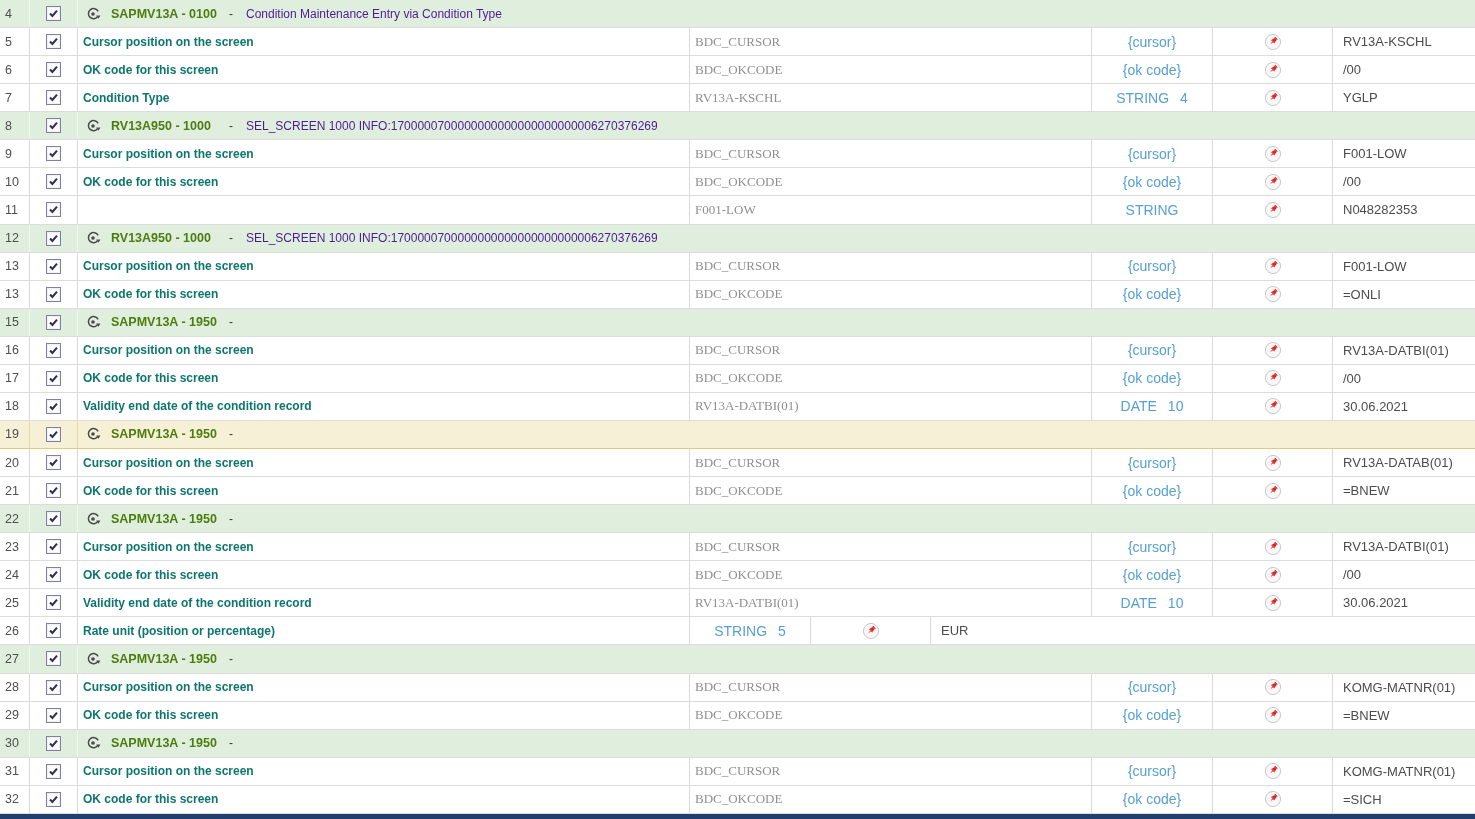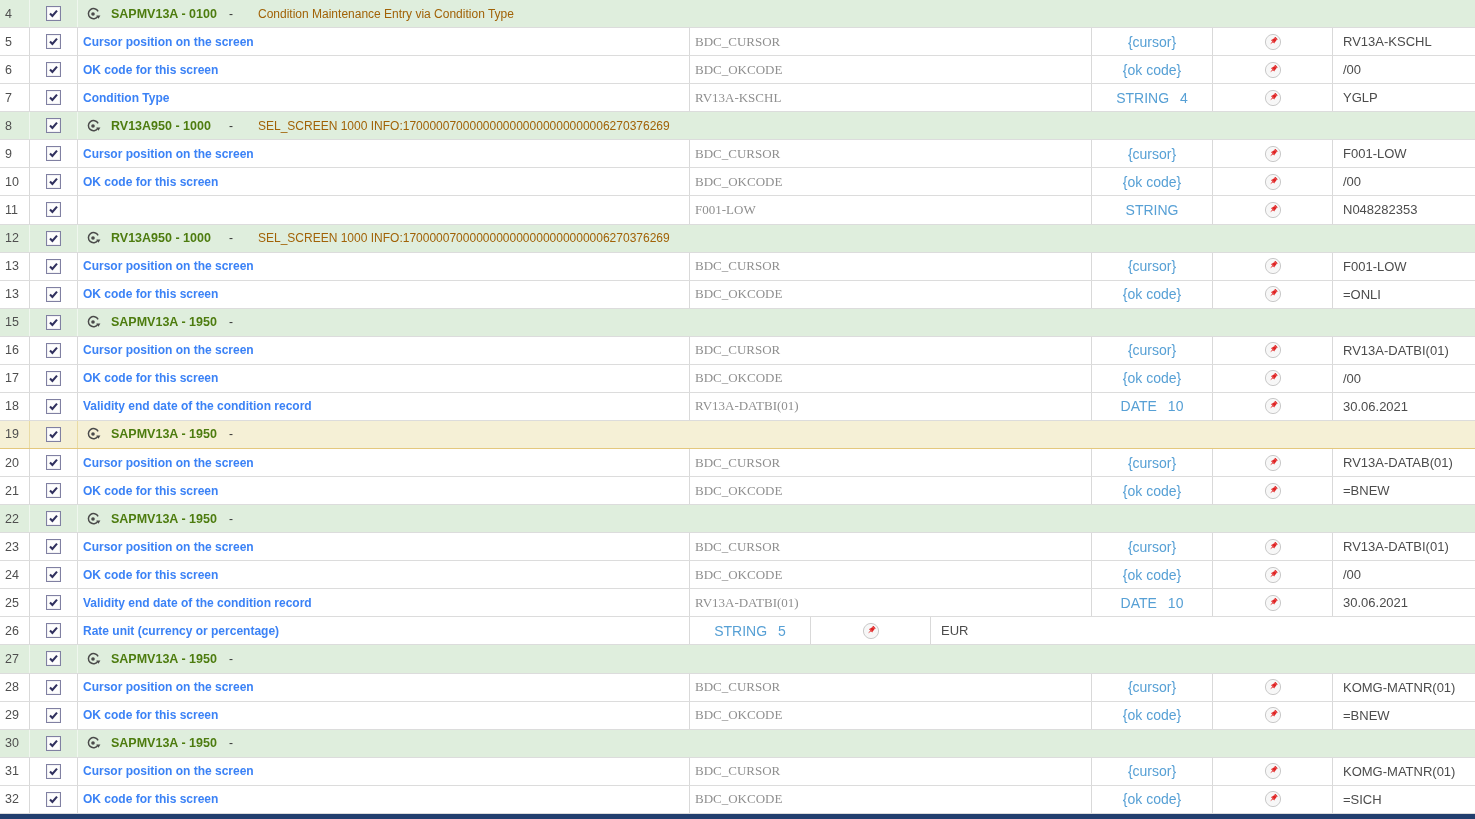--- a/index.html
+++ b/index.html
@@ -5,35 +5,35 @@
   html,body{margin:0;padding:0;background:#fff;}
   .app{position:relative;width:1475px;height:819px;overflow:hidden;background:#fff;
        font-family:"Liberation Sans",sans-serif;-webkit-font-smoothing:antialiased;}
   .rows{position:absolute;top:0;left:0;width:100%;height:814px;overflow:hidden;}
   .row{display:flex;height:28.07px;box-sizing:border-box;border-bottom:1px solid #dcdcdc;
        align-items:stretch;background:#fff;}
   .cell{display:flex;align-items:center;box-sizing:border-box;overflow:hidden;white-space:nowrap;}
   .c-num{width:30px;border-right:1px solid #d9d9d9;color:#4f4f4f;font-size:12.5px;padding-left:5px;}
   .c-cb{width:48px;border-right:1px solid #d9d9d9;justify-content:center;}
   .c-desc{width:612px;border-right:1px solid #d9d9d9;padding-left:5px;font-weight:bold;
-          font-size:12px;color:#3b82f6;}
+          font-size:12px;color:#0f766e;}
   .c-field{width:402px;border-right:1px solid #d9d9d9;padding-left:5px;color:#8f8f8f;font-size:13px;font-family:Liberation Serif, serif;}
   .c-type{width:121px;border-right:1px solid #d9d9d9;justify-content:center;
           color:#57a0d5;font-size:14px;}
   .c-type .len{margin-left:11px;}
   .c-type .len:empty{margin-left:0;}
   .c-pin{width:120px;border-right:1px solid #d9d9d9;justify-content:center;}
   .c-val{flex:1;padding-left:10px;color:#4c4c4c;font-size:13px;}
   
   .row.screen{background:#dfeedd;}
   .row.screen .c-num,.row.screen .c-cb{border-right-color:#f0f7ef;}
   .c-rest{flex:1;padding-left:7px;}
   .scr-name{font-weight:bold;font-size:12.5px;color:#4d7c0f;margin-left:9px;width:118px;}
   .scr-dash{font-size:12px;color:#333;}
-  .scr-desc{margin-left:25px;font-size:12px;color:#a16207;}
+  .scr-desc{margin-left:13px;font-size:12px;color:#4c1d95;}
   
   .row.hl{background:#f5f0d6;border-bottom-color:#e4c87e;}
   .row.hl .c-num,.row.hl .c-cb{border-right-color:#e9dba4;text-align:center;}
   
   .cb{width:13px;height:13px;background:#fdfdfd;border:1px solid #8080a2;
       display:flex;align-items:center;justify-content:center;box-shadow:inset 0 0 0 1px #f1f1f4;}
   .icn{display:flex;align-items:center;justify-content:center;}
   .bottom-bar{position:absolute;left:0;bottom:0;width:100%;height:5px;background:#223e6e;}
 </style>
 </head>
@@ -798,21 +798,21 @@
       <span>26</span>
     </div>
     <div class="cell c-cb">
       <span class="cb">
         <svg class="ck" width="11" height="11" viewBox="0 0 11 11">
           <path d="M2 5.5 L4.4 8 L9 2.6" fill="none" stroke="#30305e" stroke-width="2.1"></path>
         </svg>
       </span>
     </div>
     <div class="cell c-desc">
-      <span>Rate unit (currency or percentage)</span>
+      <span>Rate unit (position or percentage)</span>
     </div>
     <div class="cell c-type">
       <span>STRING</span>
       <span class="len">5</span>
     </div>
     <div class="cell c-pin">
       <span class="icn">
         <svg width="18" height="18" viewBox="0 0 18 18">
           <circle cx="9" cy="9" r="7.6" fill="#f7f7f7" stroke="#c9c9c9" stroke-width="1"></circle>
           <g transform="rotate(45 9 8.5)">

